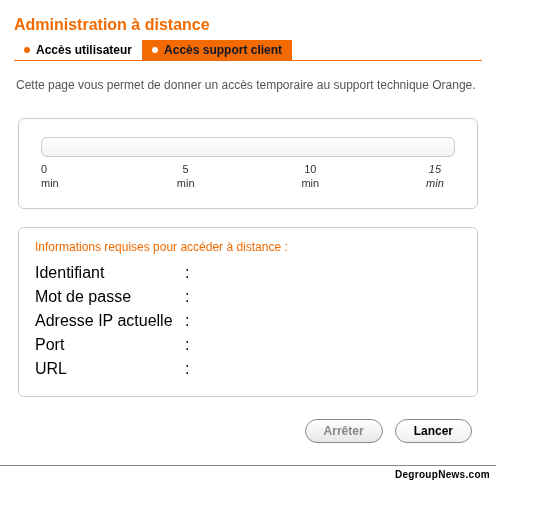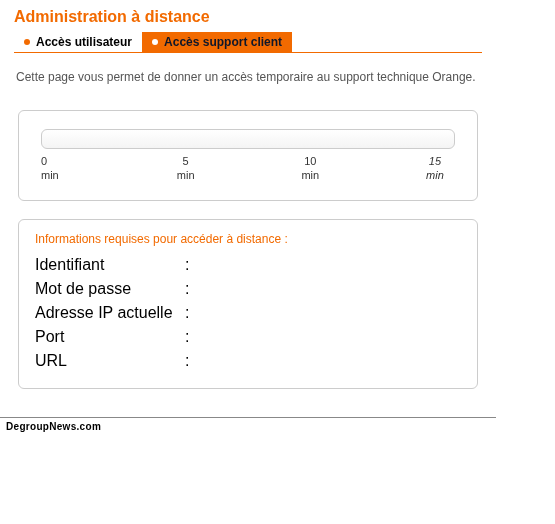--- a/index.html
+++ b/index.html
@@ -6,20 +6,21 @@
     margin: 0;
     padding: 0;
     font-family: Arial, Helvetica, sans-serif;
     font-size: 12px;
     background: #fff;
     color: #000;
   }
   .page {
     width: 496px;
     box-sizing: border-box;
+    margin-top: 8px;
   }
   .header {
     padding: 8px 14px 6px 14px;
   }
   .header h1 {
     margin: 0 0 6px 0;
     color: #f26a00;
     font-size: 16px;
     font-weight: bold;
   }
@@ -131,21 +132,21 @@
   }
   .btn.secondary {
     color: #888;
   }
   .btn.primary {
     color: #000;
     background: linear-gradient(#ffffff,#f0f0f0);
   }
   .footer {
     border-top: 1px solid #888;
-    text-align: left;
+    text-align: right;
     font-size: 10px;
     font-weight: bold;
     letter-spacing: 0.3px;
     padding: 3px 6px;
     color: #000;
     font-family: Verdana, Arial, sans-serif;
   }
 </style>
 </head>
 <body>
@@ -212,18 +213,22 @@
         <div class="label">Port</div>
         <div class="colon">:</div>
         <div class="value"></div>
 
         <div class="label">URL</div>
         <div class="colon">:</div>
         <div class="value"></div>
       </div>
     </div>
 
+    <div class="actions">
+      <button class="btn secondary">Arrêter</button>
+      <button class="btn primary">Lancer</button>
+    </div>
 
   </div>
 
   <div class="footer">DegroupNews.com</div>
 
 </div>
 
 </body></html>

